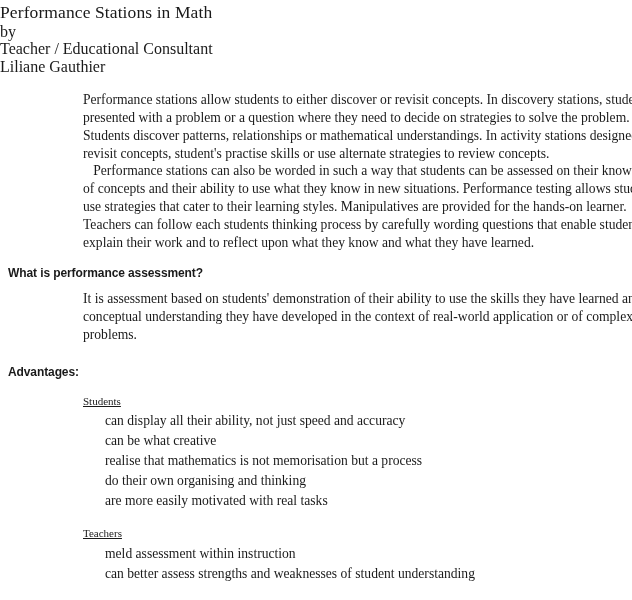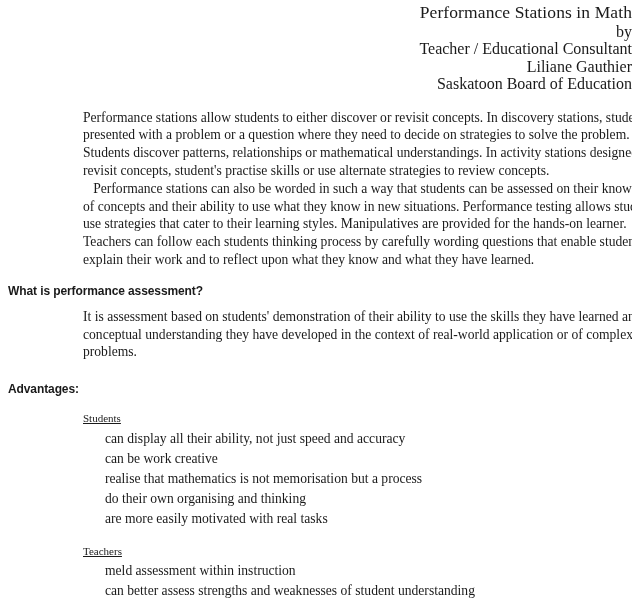--- a/index.html
+++ b/index.html
@@ -17,21 +17,21 @@
   }
   .page {
     position: relative;
     width: 632px;
     height: 600px;
     background: #ffffff;
   }
 
   
   .title-block {
-    text-align: right;
+    text-align: left;
     padding-top: 1px;
   }
   .doc-title {
     font-size: 17.5px;
     line-height: 22px;
     font-weight: normal;
     letter-spacing: 0.1px;
   }
   .byline-line {
     font-size: 16px;
@@ -93,21 +93,20 @@
 </head>
 <body>
 
 <div class="page">
 
   <div class="title-block">
     <div class="doc-title">Performance Stations in Math</div>
     <div class="byline-line">by</div>
     <div class="byline-line">Teacher / Educational Consultant</div>
     <div class="byline-line">Liliane Gauthier</div>
-    <div class="byline-line">Saskatoon Board of Education</div>
   </div>
 
   <div class="spacer-16"></div>
 
   <div class="body-col">
     <div class="para para-lines">
       <span>Performance stations allow students to either discover or revisit concepts. In discovery stations, students are</span>
       <span>presented with a problem or a question where they need to decide on strategies to solve the problem.</span>
       <span>Students discover patterns, relationships or mathematical understandings. In activity stations designed to</span>
       <span>revisit concepts, student's practise skills or use alternate strategies to review concepts.</span>
@@ -138,21 +137,21 @@
   <div class="spacer-20"></div>
 
   <div class="section-heading">Advantages:</div>
 
   <div class="spacer-10"></div>
 
   <div class="list-group">
     <div class="list-title">Students</div>
     <div class="list-items">
       <div class="list-item">can display all their ability, not just speed and accuracy</div>
-      <div class="list-item">can be work creative</div>
+      <div class="list-item">can be what creative</div>
       <div class="list-item">realise that mathematics is not memorisation but a process</div>
       <div class="list-item">do their own organising and thinking</div>
       <div class="list-item">are more easily motivated with real tasks</div>
     </div>
   </div>
 
   <div class="spacer-12"></div>
 
   <div class="list-group">
     <div class="list-title">Teachers</div>

